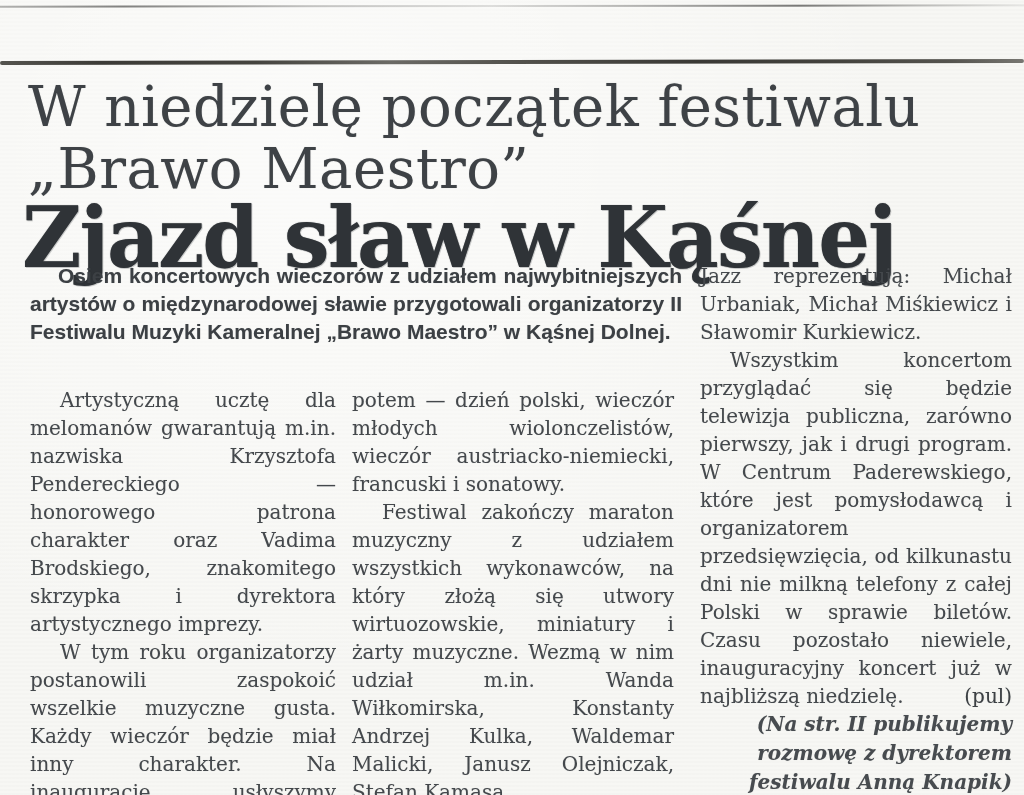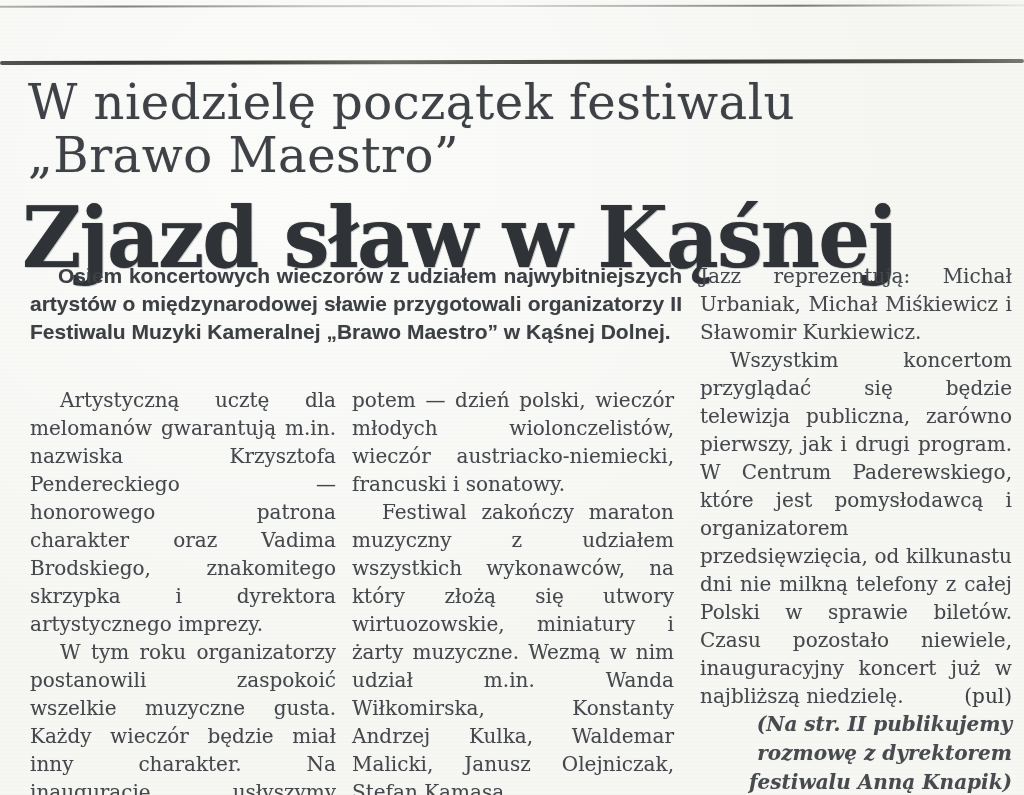--- a/index.html
+++ b/index.html
@@ -31,21 +31,21 @@
   .rule{
     position:absolute;left:0;top:60px;width:1024px;height:4px;
     background:linear-gradient(90deg,
       #55544f 0%, #3c3b37 10%, #45443f 25%, #6b6a65 38%, #504f4a 52%,
       #3a3935 68%, #44433e 82%, #55544f 93%, #787772 100%);
     border-radius:2px;
     transform:rotate(-0.12deg);
   }
   .kicker{
     position:absolute;left:28px;top:76px;width:960px;
-    font-size:48px;line-height:1.1;font-weight:400;
+    font-size:56px;line-height:1.1;font-weight:400;
     color:#3e4246;letter-spacing:0.5px;
     text-shadow:0 0 1px rgba(40,44,48,.25);
   }
   .headline{
     position:absolute;left:22px;top:138px;width:990px;
     font-size:84px;line-height:1.05;font-weight:700;
     color:#2f3337;letter-spacing:-2px;
     transform:scaleX(.97);transform-origin:left;
     text-shadow:0 0 1px rgba(30,34,38,.55), 1px 1px 0 rgba(30,34,38,.18);
     white-space:nowrap;

